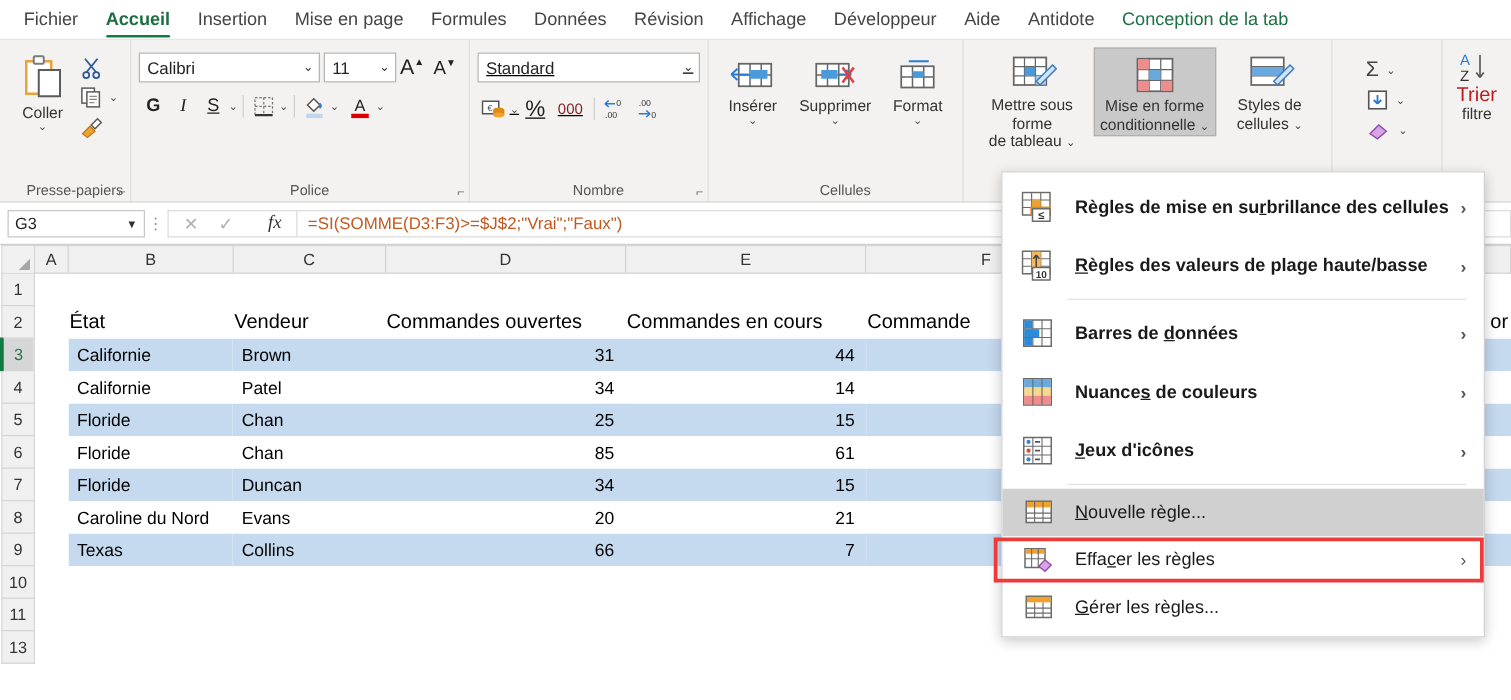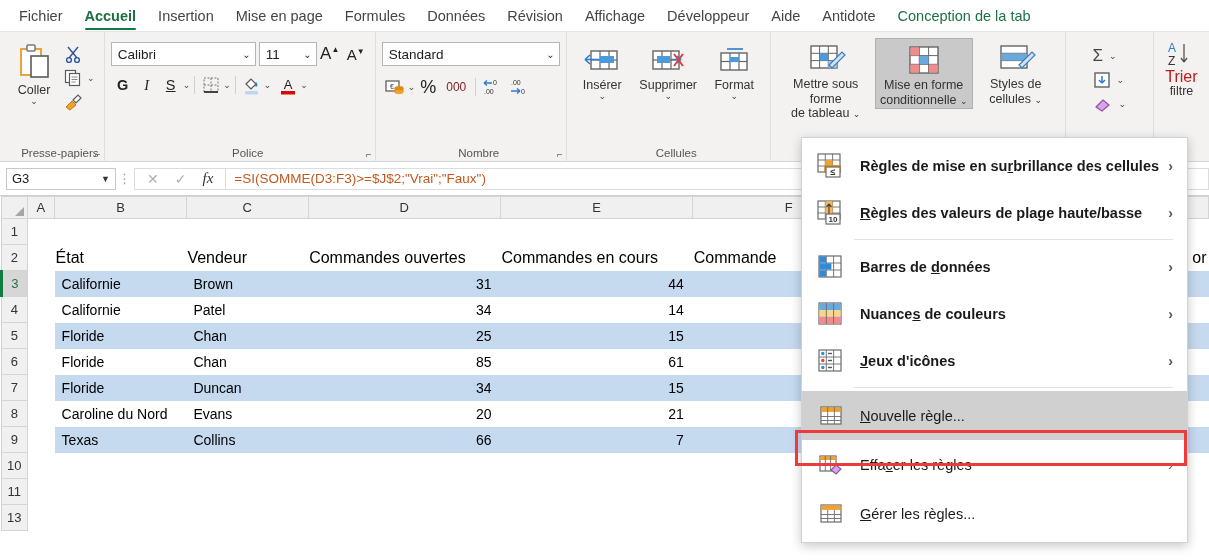--- a/index.html
+++ b/index.html
@@ -99,21 +99,21 @@
   }
   .namebox {
     width:110px; height:22px; border:1px solid #c8c8c8; background:#fff;
     display:flex; align-items:center; justify-content:space-between;
     padding:0 5px; font-size:13px; color:#222;
   }
   .fbdots { width:18px; text-align:center; color:#999; font-size:13px; letter-spacing:1px;}
   .fbicons { display:flex; align-items:center; gap:16px; padding:0 12px;
              height:22px; border:1px solid #dcdcdc; border-right:none; background:#fff;}
   .fbicons span { font-size:14px; color:#b0b0b0; }
-  .fbicons .fx { font-style:italic; font-family:"Liberation Serif", serif; color:#333; font-size:15px;}
+  .fbicons .fx { font-style:italic; font-family:"Liberation Serif", serif; color:#333; font-size:15px;margin-left:12px;}
   .finput {
     flex:1; height:22px; border:1px solid #dcdcdc; background:#fff;
     display:flex; align-items:center; padding-left:8px;
     font-size:13.5px; color:#c05a20; overflow:hidden; white-space:nowrap;
   }
 
   
   .gridwrap { position:relative; width:1209px; height:352px; background:#fff; overflow:hidden;}
   table.grid { border-collapse:collapse; table-layout:fixed; }
   .colhdr td, .colhdr th {
@@ -149,21 +149,21 @@
     display:flex; align-items:center; height:47px; padding:0 6px 0 14px;
     font-size:14.5px; color:#1a1a1a; position:relative;
   }
   .mitem.big { font-weight:bold; }
   .mitem.selected { background:#d0d0d0; }
   .micon { width:30px; display:flex; align-items:center; justify-content:center; margin-right:14px;}
   .mlabel { flex:1; white-space:nowrap; }
   .mlabel u { text-decoration:underline; }
   .marrow { font-size:14px; color:#555; padding-right:8px; }
   .mdiv { height:1px; background:#e2e2e2; margin:3px 14px 3px 52px; }
-  .mitem.small { height:49px; font-weight:normal; font-size:14.5px;}
+  .mitem.small { height:38px; font-weight:normal; font-size:14.5px;}
   .redbox {
     position:absolute; left:795px; top:430px; width:392px; height:36px;
     border:3px solid #ed3b3b; z-index:60; pointer-events:none;
   }
   svg { display:block; }
 </style>
 </head>
 <body>
 
 <div class="tabbar">
@@ -287,21 +287,21 @@
             </svg>
           </span>
         </div>
         <span class="caret">⌄</span>
       </div>
     </div>
     <div class="glabel">Police</div>
     <div class="glauncher">⌐</div>
   </div>
 
-  <div class="rgroup" style="width:194px;">
+  <div class="rgroup" style="width:194px;text-decoration:underline;">
     <div class="gcontent" style="flex-direction:column; padding-top:6px;">
       <div class="combo" style="width:178px; margin-bottom:8px;">
         <span class="cv">Standard</span>
         <span class="ar">⌄</span>
       </div>
       <div class="fmtrow">
         <div class="fbtn" style="width:26px;">
           <span>
             <svg width="20" height="16" viewBox="0 0 20 16">
               <rect x="1" y="2" width="13" height="10" fill="#fff" stroke="#555" stroke-width="1.2"></rect>

